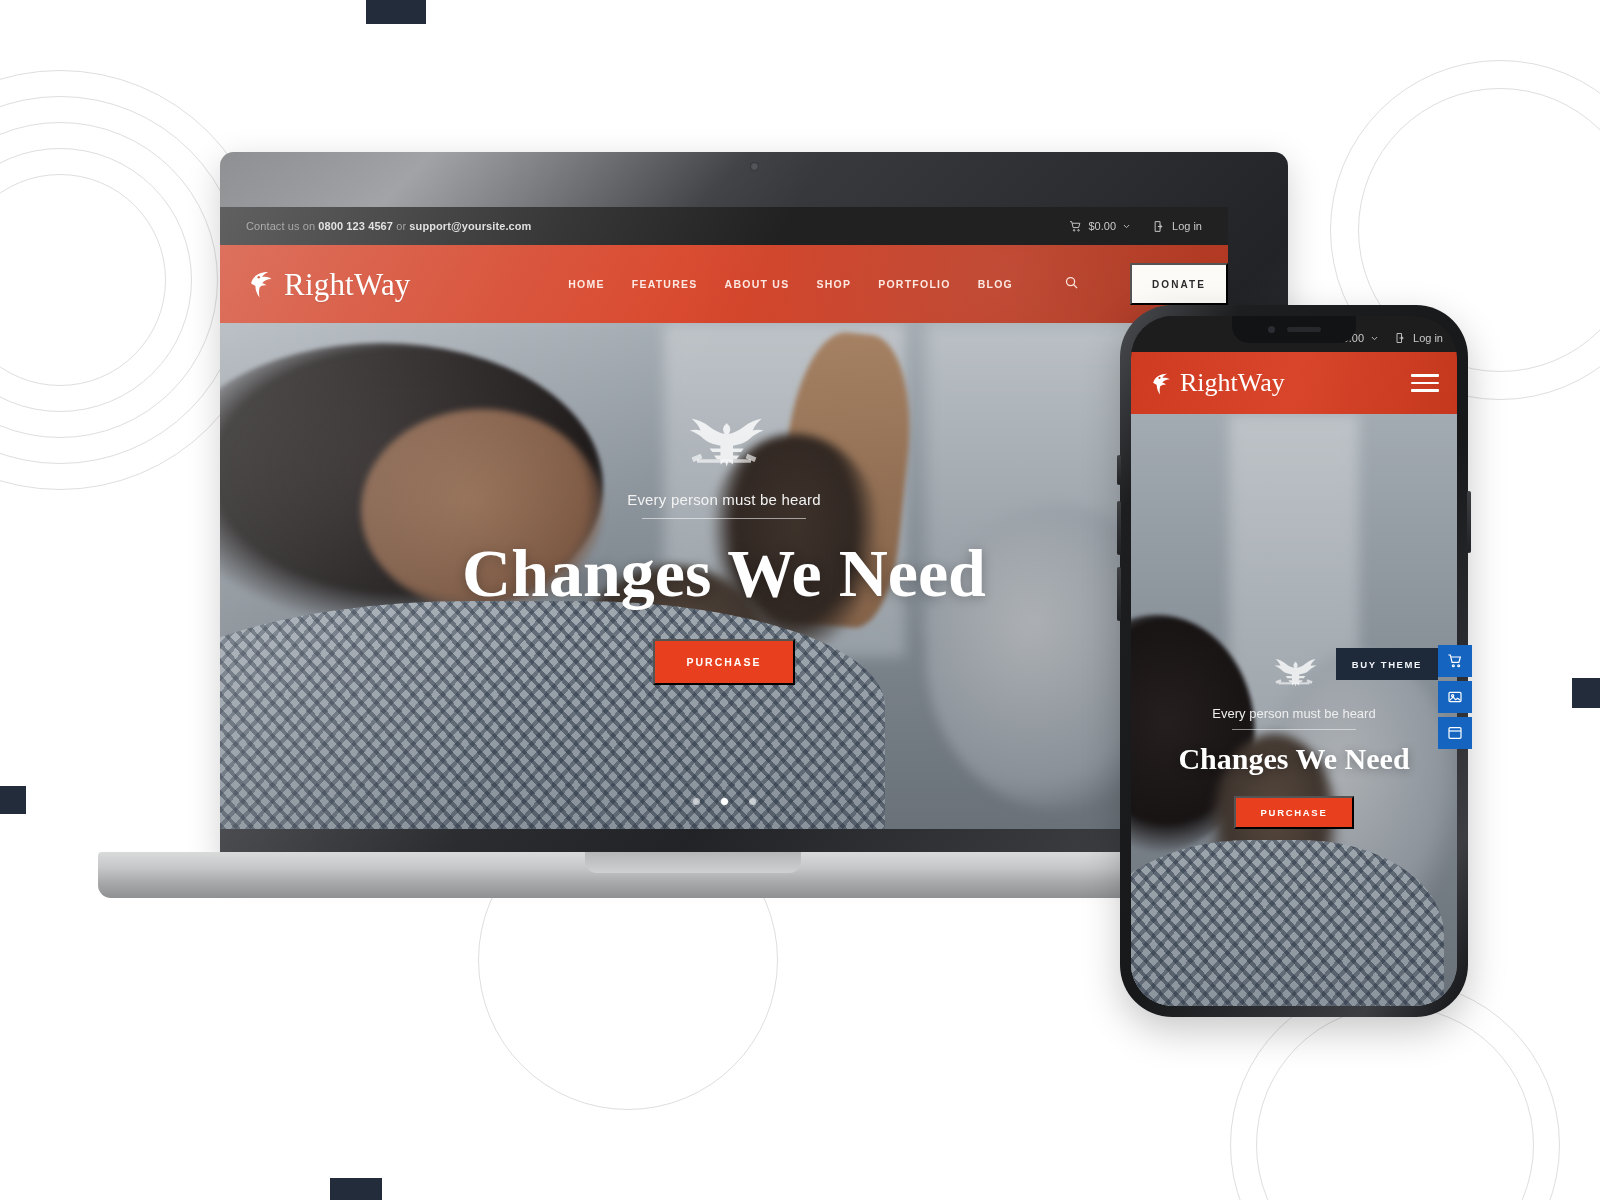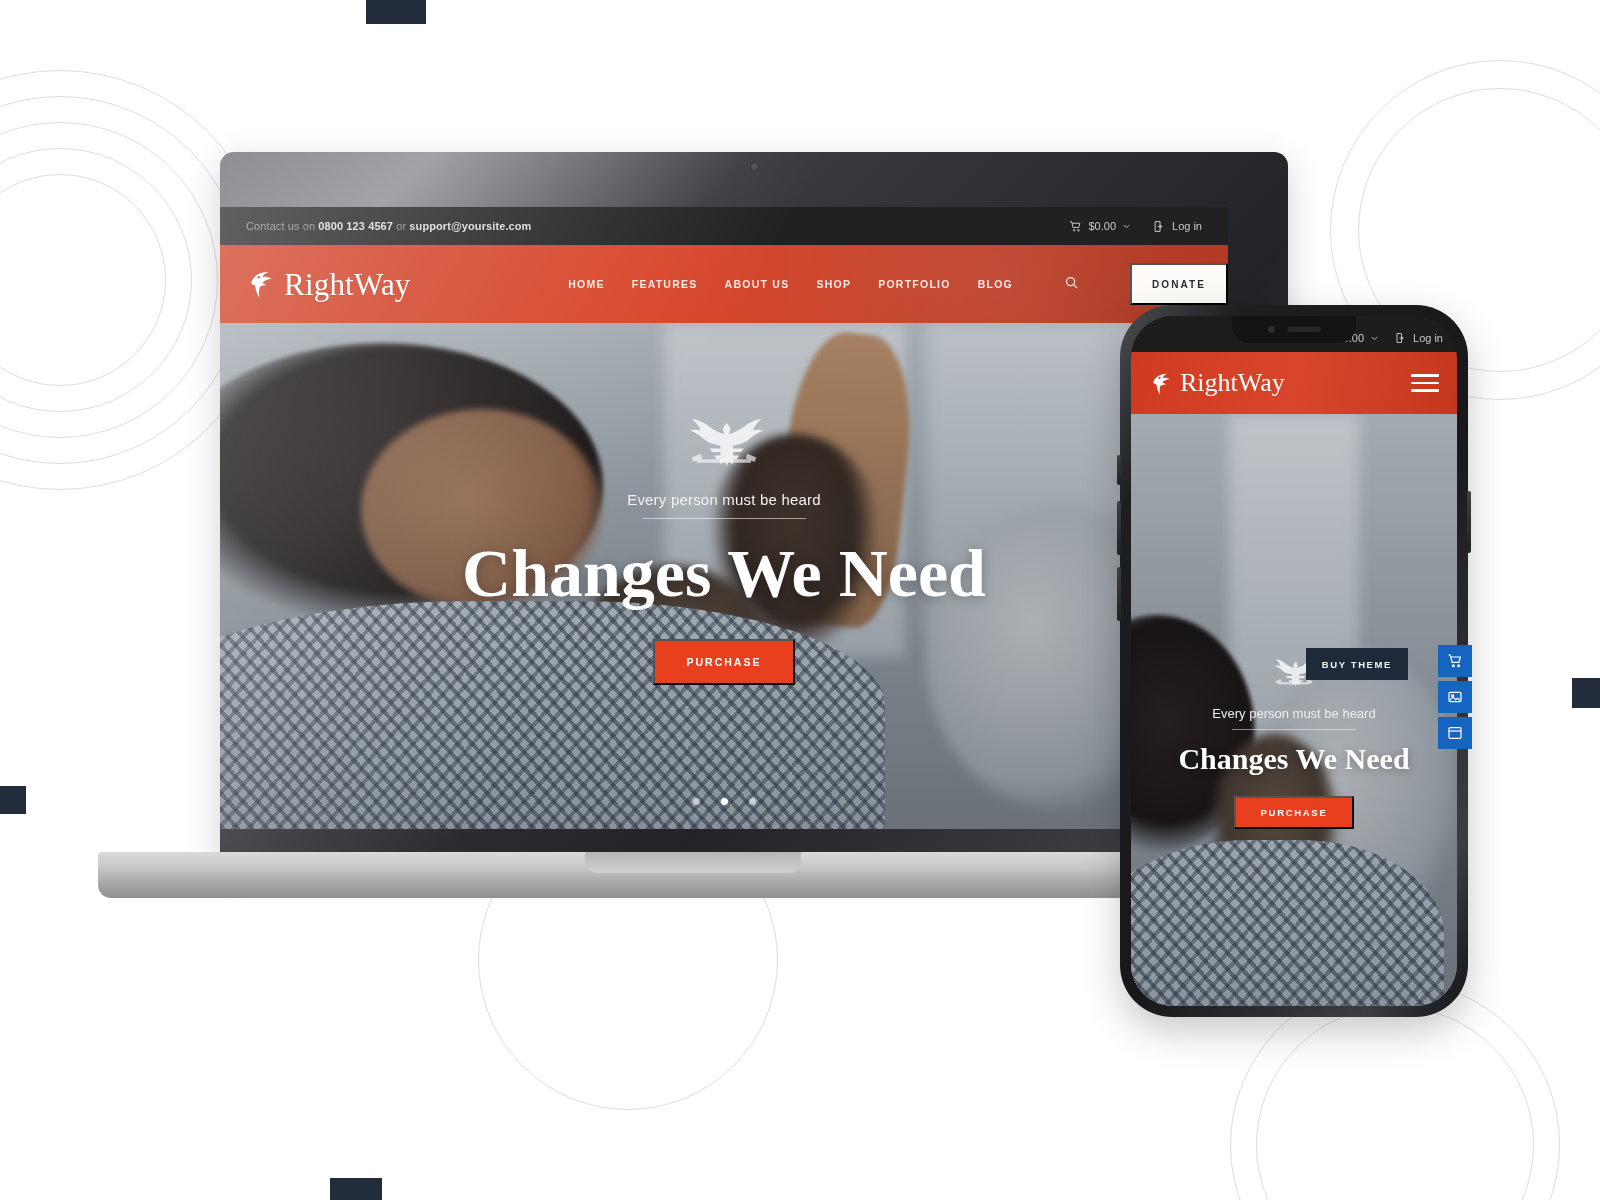--- a/index.html
+++ b/index.html
@@ -223,21 +223,21 @@
   .m-sub { font-size:13px; color:#eee; position:relative; display:inline-block; padding-bottom:9px; }
   .m-sub::after{ content:""; position:absolute; left:50%; margin-left:-62px; bottom:0; width:124px; height:1px; background:rgba(255,255,255,.5); }
   .m-title { font-family:"Liberation Serif", serif; font-weight:700; font-size:30px; margin-top:12px; text-shadow:0 2px 10px rgba(0,0,0,.3); }
   .m-btn {
     margin:20px auto 0; width:120px; height:33px; background:#e8401e;
     display:flex; align-items:center; justify-content:center;
     color:#fff; font-size:9.5px; letter-spacing:1.7px; font-weight:600;
   }
 
   
-  .buywrap { position:absolute; right:-4px; top:340px; z-index:9; display:flex; align-items:flex-start;gap:30px; }
+  .buywrap { position:absolute; right:-4px; top:340px; z-index:9; display:flex; align-items:flex-start; }
   .tip {
     background:#1e2a3a; color:#f1f4f8; height:32px; padding:0 16px;
     display:flex; align-items:center; font-size:9.5px; letter-spacing:1.6px; font-weight:700;
     margin-top:3px;
   }
   .buycol { display:flex; flex-direction:column; gap:4px; }
   .bbtn {
     width:34px; height:32px; background:#1565c0; color:#fff;
     display:flex; align-items:center; justify-content:center;
   }

